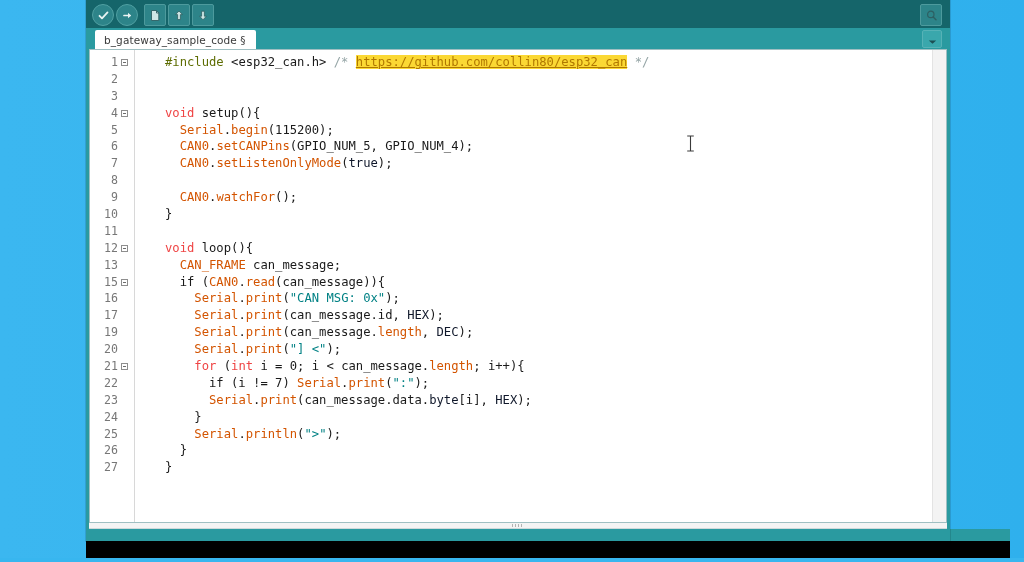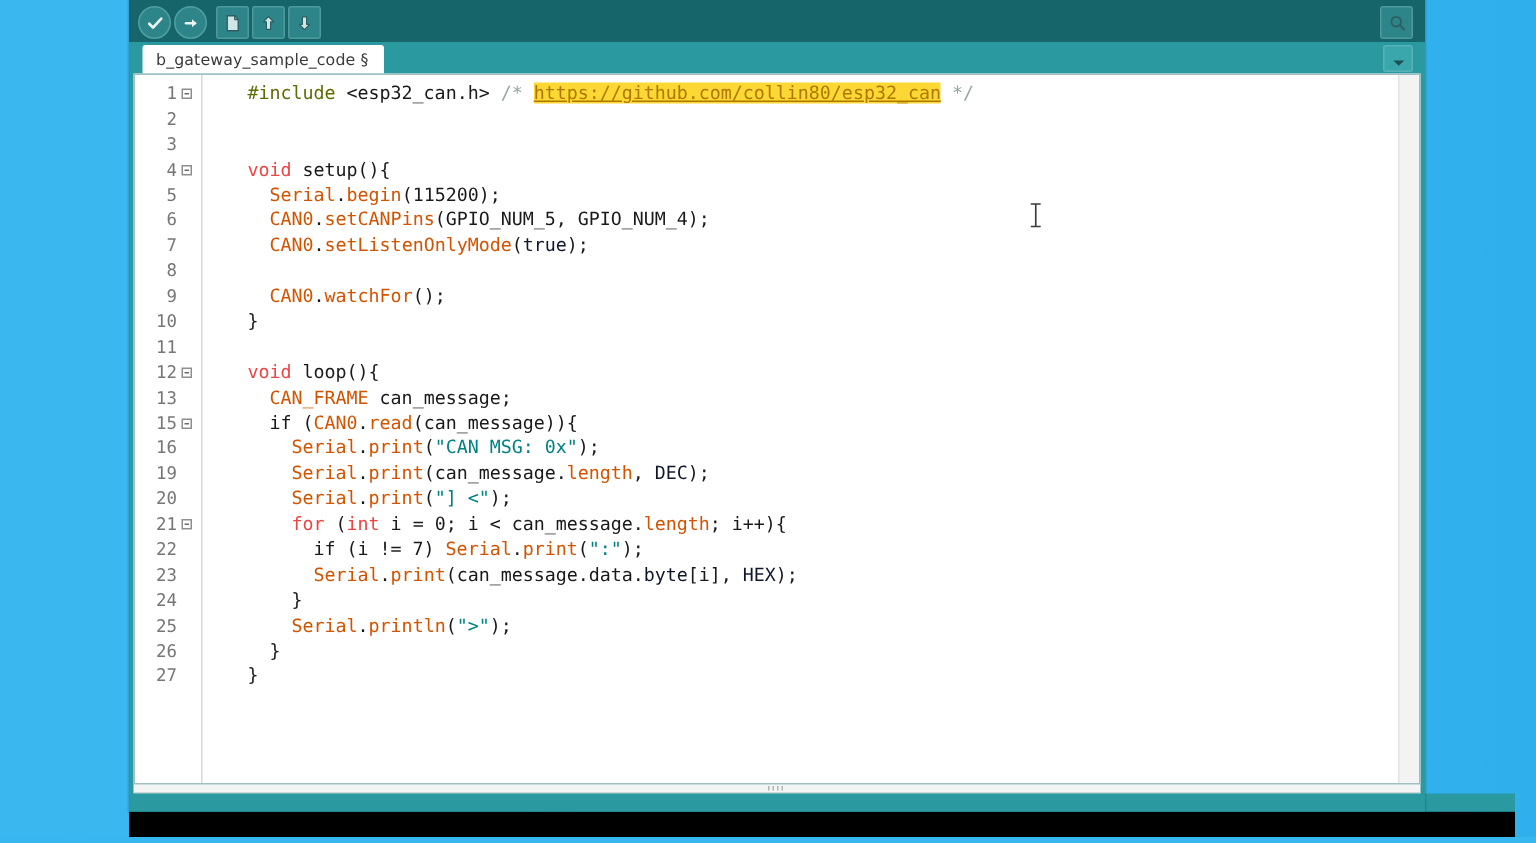--- a/index.html
+++ b/index.html
@@ -326,20 +326,21 @@
             <div class="row"><span class="ln">6</span><span class="src"><span class="k-plain">  </span><span class="k-fn">CAN0</span><span class="k-plain">.</span><span class="k-fn">setCANPins</span><span class="k-plain">(GPIO_NUM_5, GPIO_NUM_4);</span></span></div>
             <div class="row"><span class="ln">7</span><span class="src"><span class="k-plain">  </span><span class="k-fn">CAN0</span><span class="k-plain">.</span><span class="k-fn">setListenOnlyMode</span><span class="k-plain">(</span><span class="k-lit">true</span><span class="k-plain">);</span></span></div>
             <div class="row"><span class="ln">8</span></div>
             <div class="row"><span class="ln">9</span><span class="src"><span class="k-plain">  </span><span class="k-fn">CAN0</span><span class="k-plain">.</span><span class="k-fn">watchFor</span><span class="k-plain">();</span></span></div>
             <div class="row"><span class="ln">10</span><span class="src"><span class="k-plain">}</span></span></div>
             <div class="row"><span class="ln">11</span><span class="src"></span></div>
             <div class="row"><span class="ln">12</span><span class="fold"></span><span class="src"><span class="k-type">void</span><span class="k-plain"> loop(){</span></span></div>
             <div class="row"><span class="ln">13</span><span class="src"><span class="k-plain">  </span><span class="k-fn">CAN_FRAME</span><span class="k-plain"> can_message;</span></span></div>
             <div class="row"><span class="ln">15</span><span class="fold"></span><span class="src"><span class="k-plain">  if (</span><span class="k-fn">CAN0</span><span class="k-plain">.</span><span class="k-fn">read</span><span class="k-plain">(can_message)){</span></span></div>
             <div class="row"><span class="ln">16</span><span class="src"><span class="k-plain">    </span><span class="k-fn">Serial</span><span class="k-plain">.</span><span class="k-fn">print</span><span class="k-plain">(</span><span class="k-str">"CAN MSG: 0x"</span><span class="k-plain">);</span></span></div>
+            <div class="row"><span class="ln">17</span><span class="src"><span class="k-plain">    </span><span class="k-fn">Serial</span><span class="k-plain">.</span><span class="k-fn">print</span><span class="k-plain">(can_message.id, </span><span class="k-lit">HEX</span><span class="k-plain">);</span></span></div>
             <div class="row"><span class="ln">19</span><span class="src"><span class="k-plain">    </span><span class="k-fn">Serial</span><span class="k-plain">.</span><span class="k-fn">print</span><span class="k-plain">(can_message.</span><span class="k-fn">length</span><span class="k-plain">, </span><span class="k-lit">DEC</span><span class="k-plain">);</span></span></div>
             <div class="row"><span class="ln">20</span><span class="src"><span class="k-plain">    </span><span class="k-fn">Serial</span><span class="k-plain">.</span><span class="k-fn">print</span><span class="k-plain">(</span><span class="k-str">"] &lt;"</span><span class="k-plain">);</span></span></div>
             <div class="row"><span class="ln">21</span><span class="fold"></span><span class="src"><span class="k-plain">    </span><span class="k-type">for</span><span class="k-plain"> (</span><span class="k-type">int</span><span class="k-plain"> i = 0; i &lt; can_message.</span><span class="k-fn">length</span><span class="k-plain">; i++){</span></span></div>
             <div class="row"><span class="ln">22</span><span class="src"><span class="k-plain">      if (i != 7) </span><span class="k-fn">Serial</span><span class="k-plain">.</span><span class="k-fn">print</span><span class="k-plain">(</span><span class="k-str">":"</span><span class="k-plain">);</span></span></div>
             <div class="row"><span class="ln">23</span><span class="src"><span class="k-plain">      </span><span class="k-fn">Serial</span><span class="k-plain">.</span><span class="k-fn">print</span><span class="k-plain">(can_message.data.</span><span class="k-lit">byte</span><span class="k-plain">[i], </span><span class="k-lit">HEX</span><span class="k-plain">);</span></span></div>
             <div class="row"><span class="ln">24</span><span class="src"><span class="k-plain">    }</span></span></div>
             <div class="row"><span class="ln">25</span><span class="src"><span class="k-plain">    </span><span class="k-fn">Serial</span><span class="k-plain">.</span><span class="k-fn">println</span><span class="k-plain">(</span><span class="k-str">"&gt;"</span><span class="k-plain">);</span></span></div>
             <div class="row"><span class="ln">26</span><span class="src"><span class="k-plain">  }</span></span></div>
             <div class="row"><span class="ln">27</span><span class="src"><span class="k-plain">}</span></span></div>
           </div>

